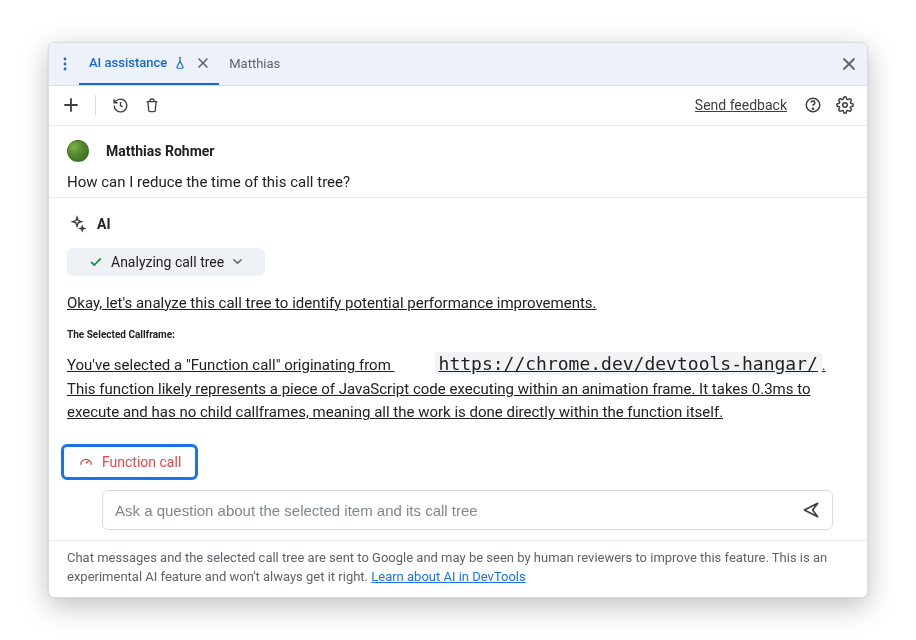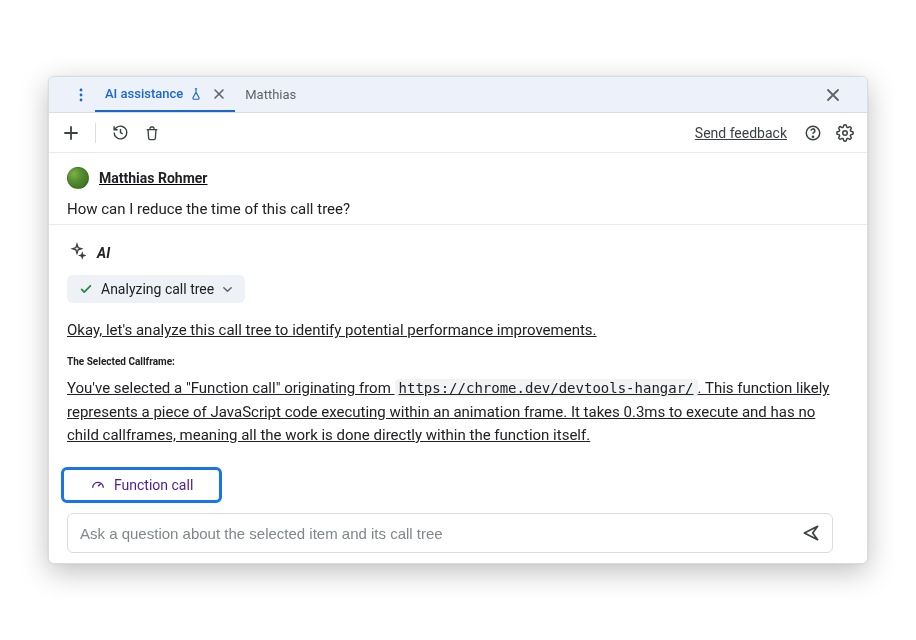--- a/index.html
+++ b/index.html
@@ -22,22 +22,22 @@
     overflow: hidden;
     display: flex;
     flex-direction: column;
   }
   
   .tabbar {
     display: flex;
     align-items: center;
     background: #edf2fa;
     border-bottom: 1px solid #dadce0;
-    height: 36px;
-    padding: 0 20px;
+    height: 43px;
+    padding: 0 4px;
   }
   .tabbar .kebab {
     width: 24px; height: 24px;
     display:flex;align-items:center;justify-content:center;
     color:#1967d2;
     margin-right:2px;
     cursor:pointer;
   }
   .tab {
     display:flex; align-items:center; gap:6px;
@@ -72,54 +72,54 @@
     color:#3c4043;cursor:pointer;border-radius:4px;
   }
   .tsep { width:1px;height:20px;background:#dadce0;margin:0 6px; }
   .toolbar .grow { flex:1; }
   .feedback {
     font-size:14px;color:#3c4043;cursor:pointer;padding:0 8px;text-decoration:underline;
   }
   .ticon { width:28px;height:28px;display:flex;align-items:center;justify-content:center;color:#3c4043;cursor:pointer; }
   
   .chat { padding: 14px 18px 8px 18px; }
-  .user-row { display:flex;align-items:center;gap:10px;margin-bottom:10px;text-decoration:underline; }
+  .user-row { display:flex;align-items:center;gap:17px;margin-bottom:10px; }
   .avatar {
     width:22px;height:22px;border-radius:50%;
     background: radial-gradient(circle at 30% 30%, #7cb342 0%, #558b2f 40%, #33691e 100%);
     border:1px solid rgba(0,0,0,0.1);
   }
   .username { font-weight:700;font-size:14px;color:#202124; }
   .user-msg { font-size:15px;color:#202124;margin-bottom:4px;line-height:1.4; }
   .hr { height:1px;background:#e8eaed;margin:0 -18px 16px -18px; }
-  .ai-row { display:flex;align-items:flex-end;gap:10px;margin-bottom:14px;font-style:italic; }
+  .ai-row { display:flex;align-items:center;gap:10px;margin-bottom:14px; }
   .ai-icon { width:20px;height:20px;display:flex;align-items:center;justify-content:center;color:#3c4043; }
   .ai-label { font-weight:700;font-size:14px;color:#202124; }
   .chip {
     display:inline-flex;align-items:center;gap:8px;
     background:#eef1f6;border-radius:6px;
-    padding:6px 12px;font-size:14px;color:#202124;
+    padding:6px 22px;font-size:14px;color:#202124;
     margin-bottom:16px;cursor:pointer;
   }
   .chip .check { color:#1e8e3e;font-weight:700; }
   .chip .chev { color:#5f6368;font-size:12px; }
   .body-text { font-size:15px;color:#202124;line-height:1.55;margin-bottom:14px;text-decoration:underline; }
   .body-strong { font-size:10px;font-weight:700;color:#202124;margin-bottom:10px; }
   code.inline {
     font-family: ui-monospace, SFMono-Regular, Menlo, Consolas, monospace;
-    background:#f1f3f4;border-radius:4px;padding:1px 4px;font-size:14px;
+    background:#f1f3f4;border-radius:4px;padding:1px 4px;font-size:18px;margin-left:40px;
   }
   .fn-chip {
     display:inline-flex;align-items:center;gap:8px;
     border:3px solid #1a73e8;border-radius:6px;
-    padding:7px 26px;font-size:14px;color:#4c1d95;
+    padding:7px 14px;font-size:14px;color:#ef4444;
     margin: 6px 0 2px -6px;
   }
   
-  .input-area { padding: 0 34px 10px 18px; }
+  .input-area { padding: 0 34px 10px 18px; margin-left: 35px; }
   .input-row {
     display:flex;align-items:center;
     border:1px solid #dadce0;border-radius:6px;
     padding:4px 6px 4px 12px;height:40px;
   }
   .input-row input {
     flex:1;border:none;outline:none;font-size:15px;color:#202124;background:transparent;
   }
   .input-row input::placeholder { color:#80868b; }
   .send { width:30px;height:30px;display:flex;align-items:center;justify-content:center;color:#3c4043;cursor:pointer; }
@@ -258,14 +258,18 @@
     <div class="input-row">
       <input type="text" placeholder="Ask a question about the selected item and its call tree" style="">
       <div class="send">
         <svg width="20" height="20" viewBox="0 0 24 24" fill="none" stroke="currentColor" stroke-width="2">
             <path d="M4 12l16-8-6 8 6 8-16-8z" stroke-linejoin="round"></path>
           </svg>
       </div>
     </div>
   </div>
 
+  <div class="footer">
+    <span>Chat messages and the selected call tree are sent to Google and may be seen by human reviewers to improve this feature.</span>
+    <span>This is an experimental AI feature and won't always get it right. </span><a>Learn about AI in DevTools</a>
+  </div>
 
 </div>
 
 </body></html>

